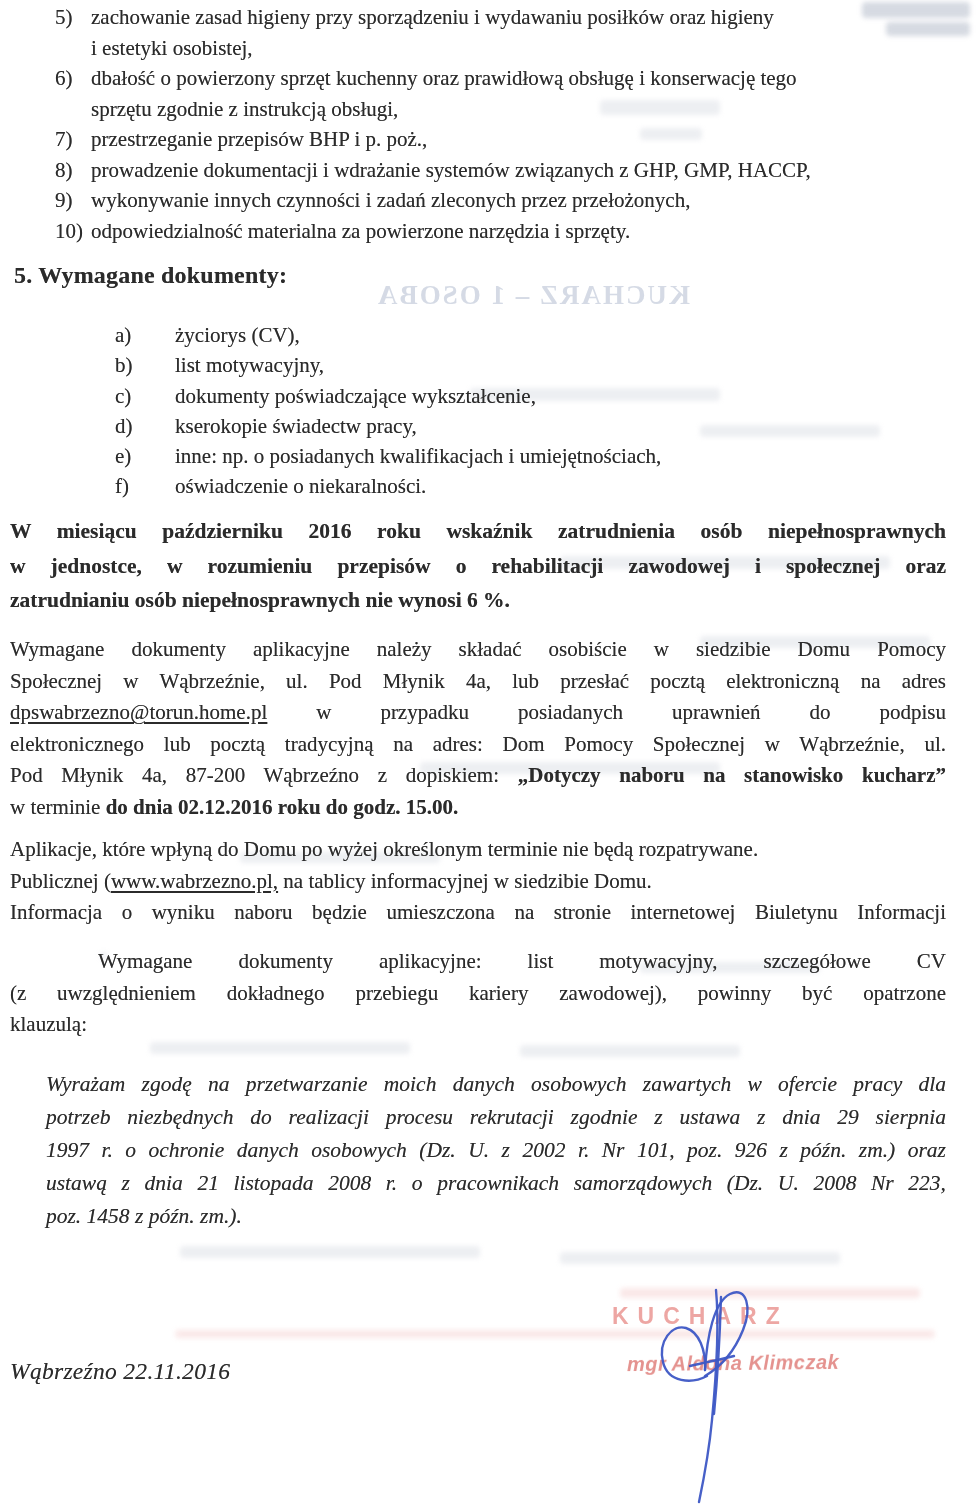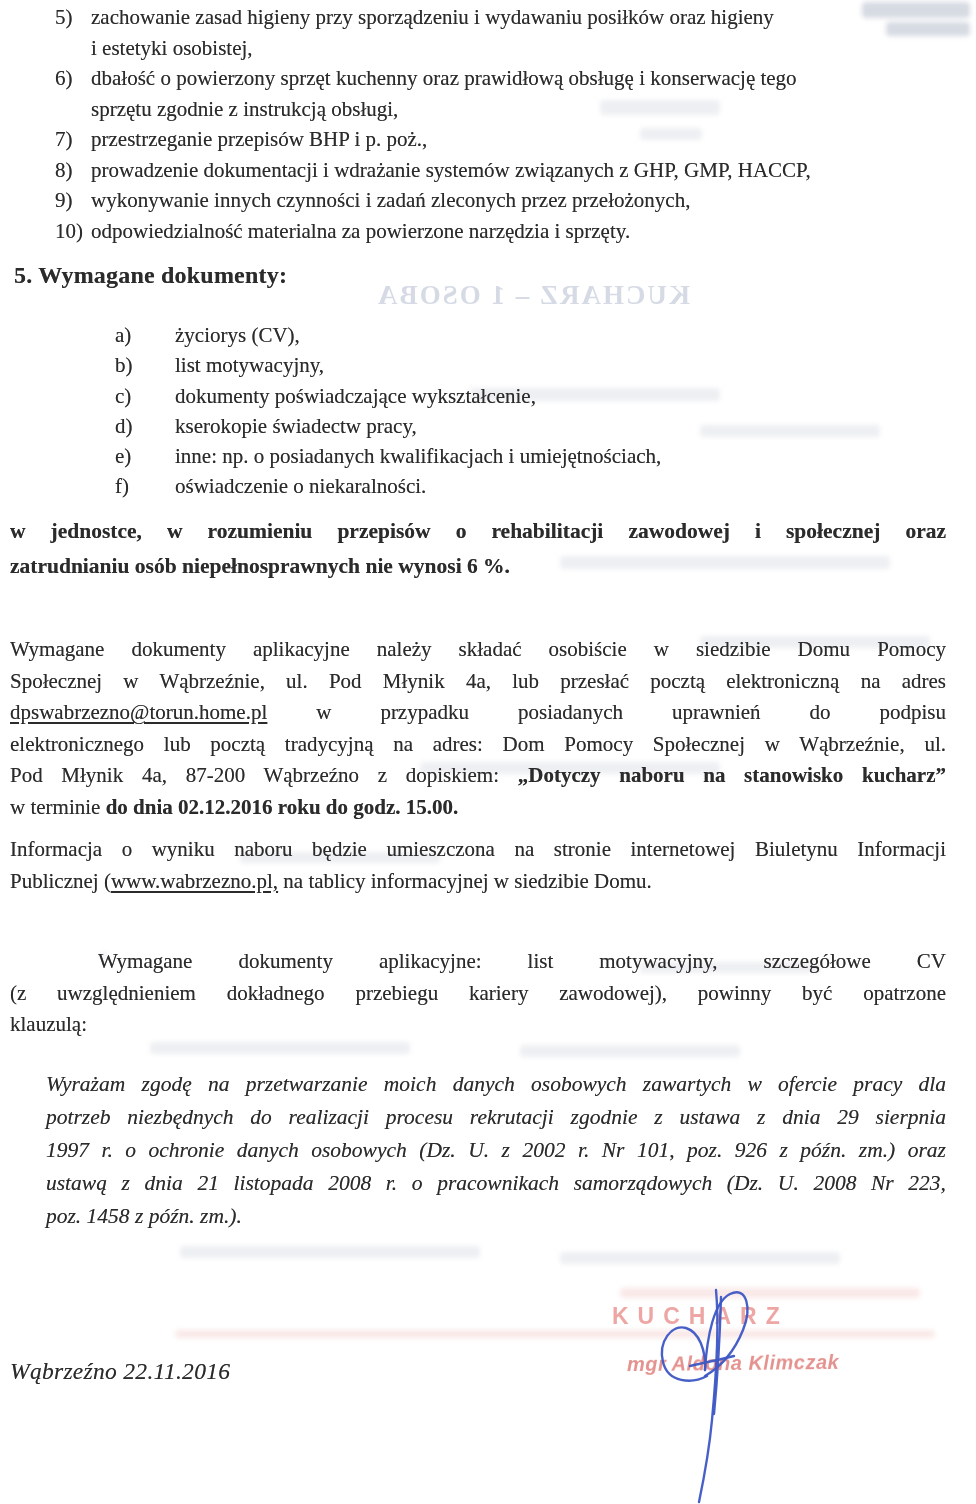--- a/index.html
+++ b/index.html
@@ -134,34 +134,36 @@
         <span class="marker">e)</span>
         <span class="li-text">inne: np. o posiadanych kwalifikacjach i umiejętnościach,</span>
       </div>
       <div class="li">
         <span class="marker">f)</span>
         <span class="li-text">oświadczenie o niekaralności.</span>
       </div>
     </div>
 
   <div class="para" id="para-indicator">
+      <div class="ln j"><span class="b ">W miesiącu październiku 2016 roku wskaźnik zatrudnienia osób niepełnosprawnych</span></div>
       <div class="ln j"><span class="b ">w jednostce, w rozumieniu przepisów o rehabilitacji zawodowej i społecznej oraz</span></div>
       <div class="ln"><span class="b ">zatrudnianiu osób niepełnosprawnych nie wynosi 6 %.</span></div>
     </div>
   <div class="para" id="para-submission">
       <div class="ln j"><span class="">Wymagane dokumenty aplikacyjne należy składać osobiście w siedzibie Domu Pomocy</span></div>
       <div class="ln j"><span class="">Społecznej w Wąbrzeźnie, ul. Pod Młynik 4a, lub przesłać pocztą elektroniczną na adres</span></div>
       <div class="ln j"><span class="u ">dpswabrzezno@torun.home.pl</span><span class=""> w przypadku posiadanych uprawnień do podpisu</span></div>
       <div class="ln j"><span class="">elektronicznego lub pocztą tradycyjną na adres: Dom Pomocy Społecznej w Wąbrzeźnie, ul.</span></div>
       <div class="ln j"><span class="">Pod Młynik 4a, 87-200 Wąbrzeźno z dopiskiem: </span><span class="b ">„Dotyczy naboru na stanowisko kucharz”</span></div>
       <div class="ln"><span class="">w terminie </span><span class="b ">do dnia 02.12.2016 roku  do godz. 15.00.</span></div>
     </div>
   <div class="para" id="para-late">
+      <div class="ln"><span class="">Aplikacje, które wpłyną do Domu po wyżej określonym terminie nie będą rozpatrywane.</span></div>
+      <div class="ln"><span class="">Publicznej (</span><span class="u ">www.wabrzezno.pl,</span><span class=""> na tablicy informacyjnej  w siedzibie Domu.</span></div>
       <div class="ln j"><span class="">Informacja o wyniku naboru będzie umieszczona na stronie internetowej Biuletynu Informacji</span></div>
-      <div class="ln"><span class="">Publicznej (</span><span class="u ">www.wabrzezno.pl,</span><span class=""> na tablicy informacyjnej  w siedzibie Domu.</span></div>
     </div>
   <div class="para" id="para-clause-intro">
       <div class="ln j ind"><span class="">Wymagane dokumenty aplikacyjne: list motywacyjny, szczegółowe CV</span></div>
       <div class="ln j"><span class="">(z uwzględnieniem dokładnego przebiegu kariery zawodowej), powinny być opatrzone</span></div>
       <div class="ln"><span class="">klauzulą:</span></div>
     </div>
   <div class="para" id="para-consent">
       <div class="ln j"><span class="i ">Wyrażam zgodę na przetwarzanie moich danych osobowych zawartych w ofercie pracy dla</span></div>
       <div class="ln j"><span class="i ">potrzeb niezbędnych do realizacji procesu rekrutacji zgodnie z ustawa z dnia 29 sierpnia</span></div>
       <div class="ln j"><span class="i ">1997 r. o ochronie danych osobowych (Dz. U. z 2002 r. Nr 101, poz. 926 z późn. zm.) oraz</span></div>

